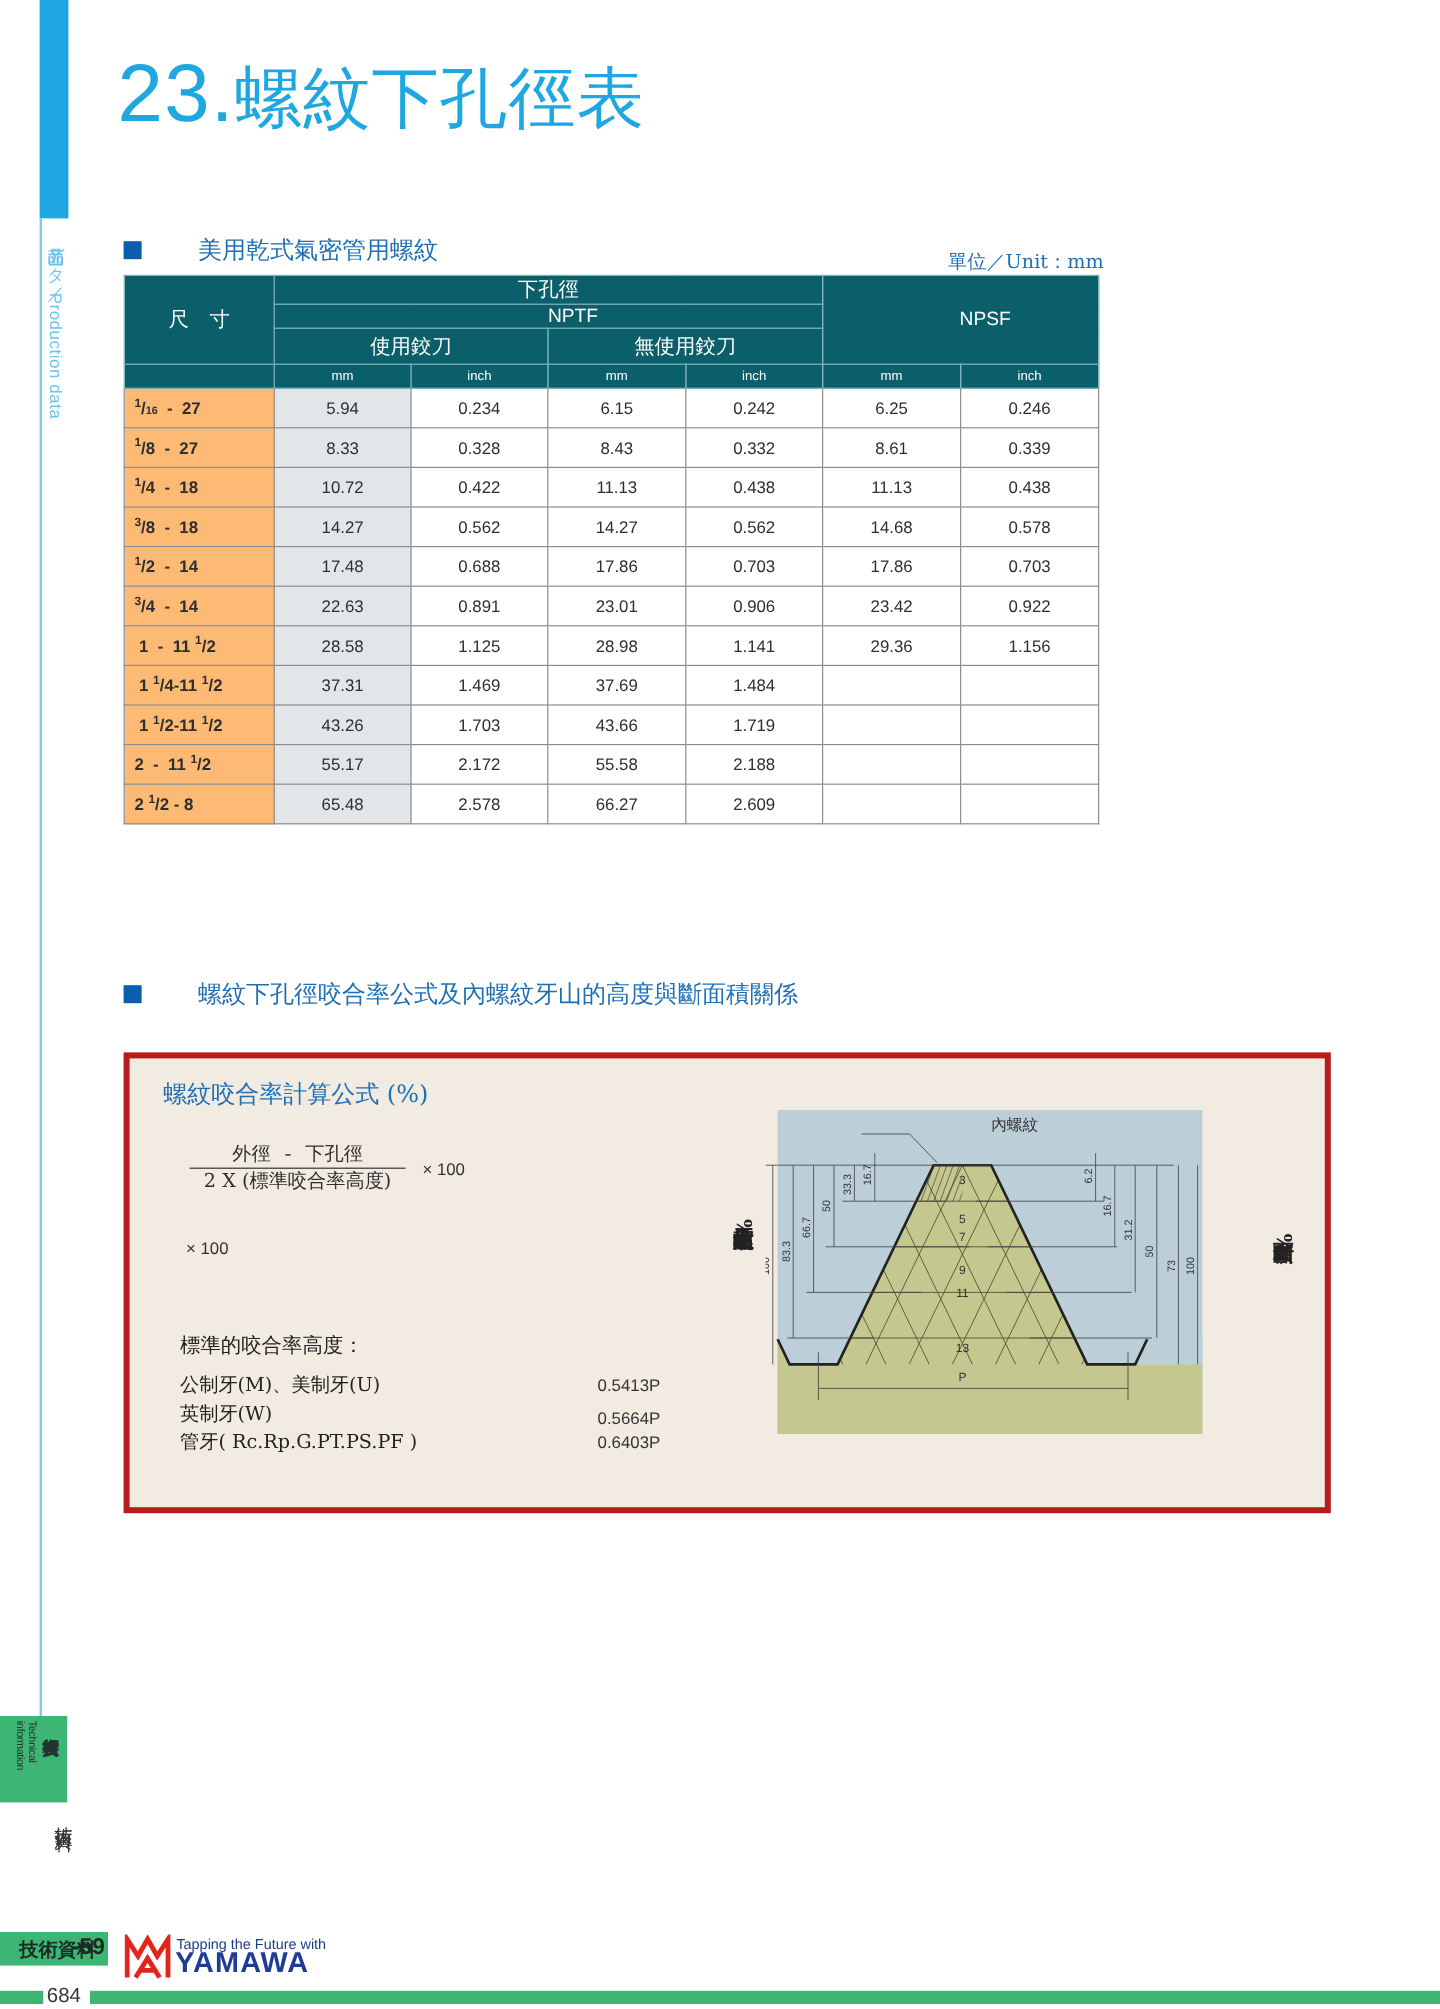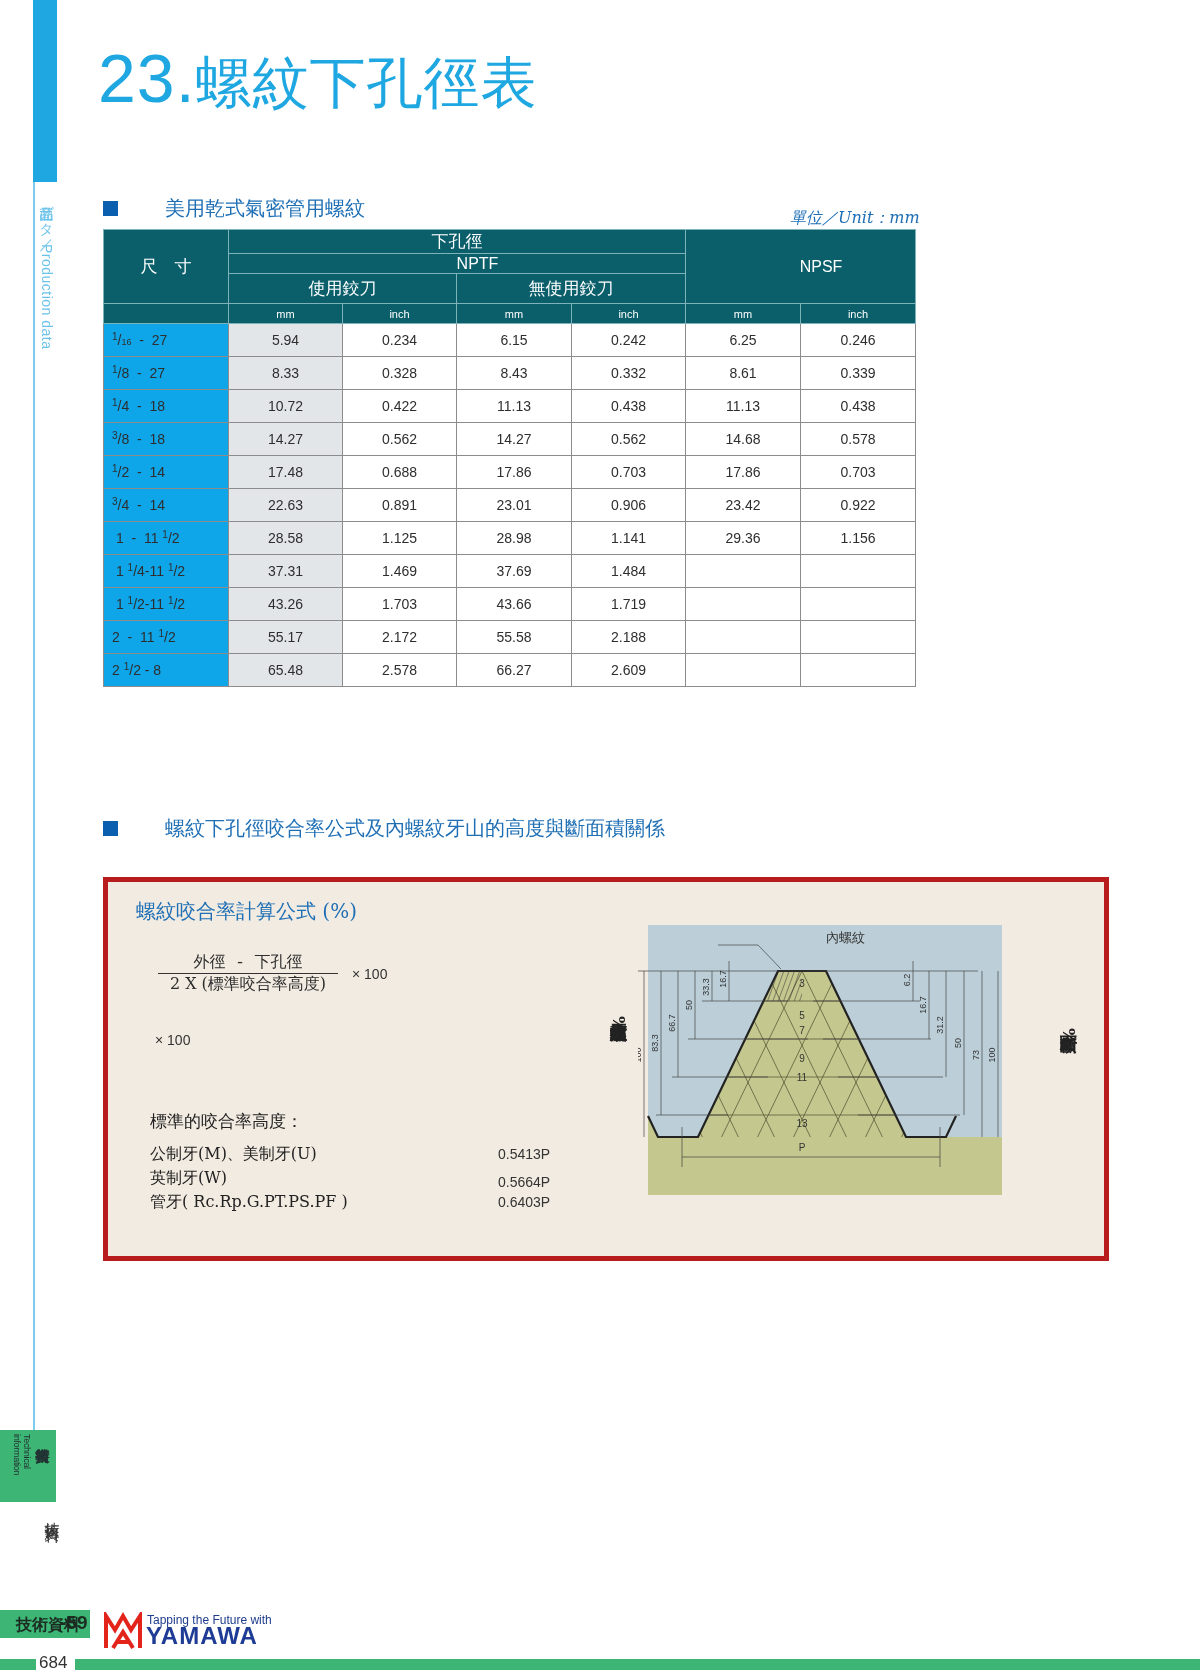--- a/index.html
+++ b/index.html
@@ -21,30 +21,30 @@
   
   .page-title { position:absolute; left:98px; top:38px; font-size:68px; color:#1ea7e1;
                 font-family:"Liberation Sans","DejaVu Sans",sans-serif; letter-spacing:1px; line-height:80px; }
   .page-title .cn { font-family:"DejaVu Serif",serif; font-size:56px; }
 
   .section-head { position:absolute; left:103px; font-size:20px; color:#1f6fb5;
                   font-family:"DejaVu Serif",serif; display:flex; align-items:center;gap:37px; }
   .section-head .sq { width:15px; height:15px; background:#0a5fae; margin-right:10px; display:inline-block; }
 
   .unit-label { position:absolute; left:790px; top:208px; font-size:16px; color:#1f6fb5;
-                font-family:"DejaVu Serif","Liberation Serif",serif;font-style:italic; }
+                font-family:"DejaVu Serif","Liberation Serif",serif; }
 
   
   table.spec { position:absolute; left:103px; top:229px; border-collapse:collapse; width:812px; table-layout:fixed; }
   table.spec th { background:#0b5f6b; color:#fff; font-weight:normal; border:1px solid #7fb3ba; padding:0; text-align:center; }
   table.spec th.big { font-family:"DejaVu Serif",serif; font-size:17px; }
   table.spec th.sm { font-size:16px;padding-left:41px; }
   table.spec th.unit { font-size:11px; height:19px; }
   table.spec td { height:32px; border:1px solid #8c8c8c; text-align:center; font-size:14px; color:#2e2e2e; padding:0; }
-  table.spec td.size { background:#0ea5e9; text-align:left; padding-left:8px; font-size:14px; }
+  table.spec td.size { background:#fdba74; text-align:left; padding-left:8px; font-size:14px;font-weight:bold; }
   table.spec td.mmcol { background:#e2e6e8; }
   table.spec td.plain { background:#ffffff;margin-left:44px; }
   .sup { font-size:10px; vertical-align:top; position:relative; top:-1px; }
 
   
   .formula-box { position:absolute; left:103px; top:877px; width:996px; height:374px;
                  background:#f2ebe1; border:5px solid #b91c1c; }
   .fb-title { position:absolute; left:28px; top:16px; font-size:20px; color:#1f6fb5; font-family:"DejaVu Serif",serif; }
 
   .frac { position:absolute; display:flex; align-items:center; }

